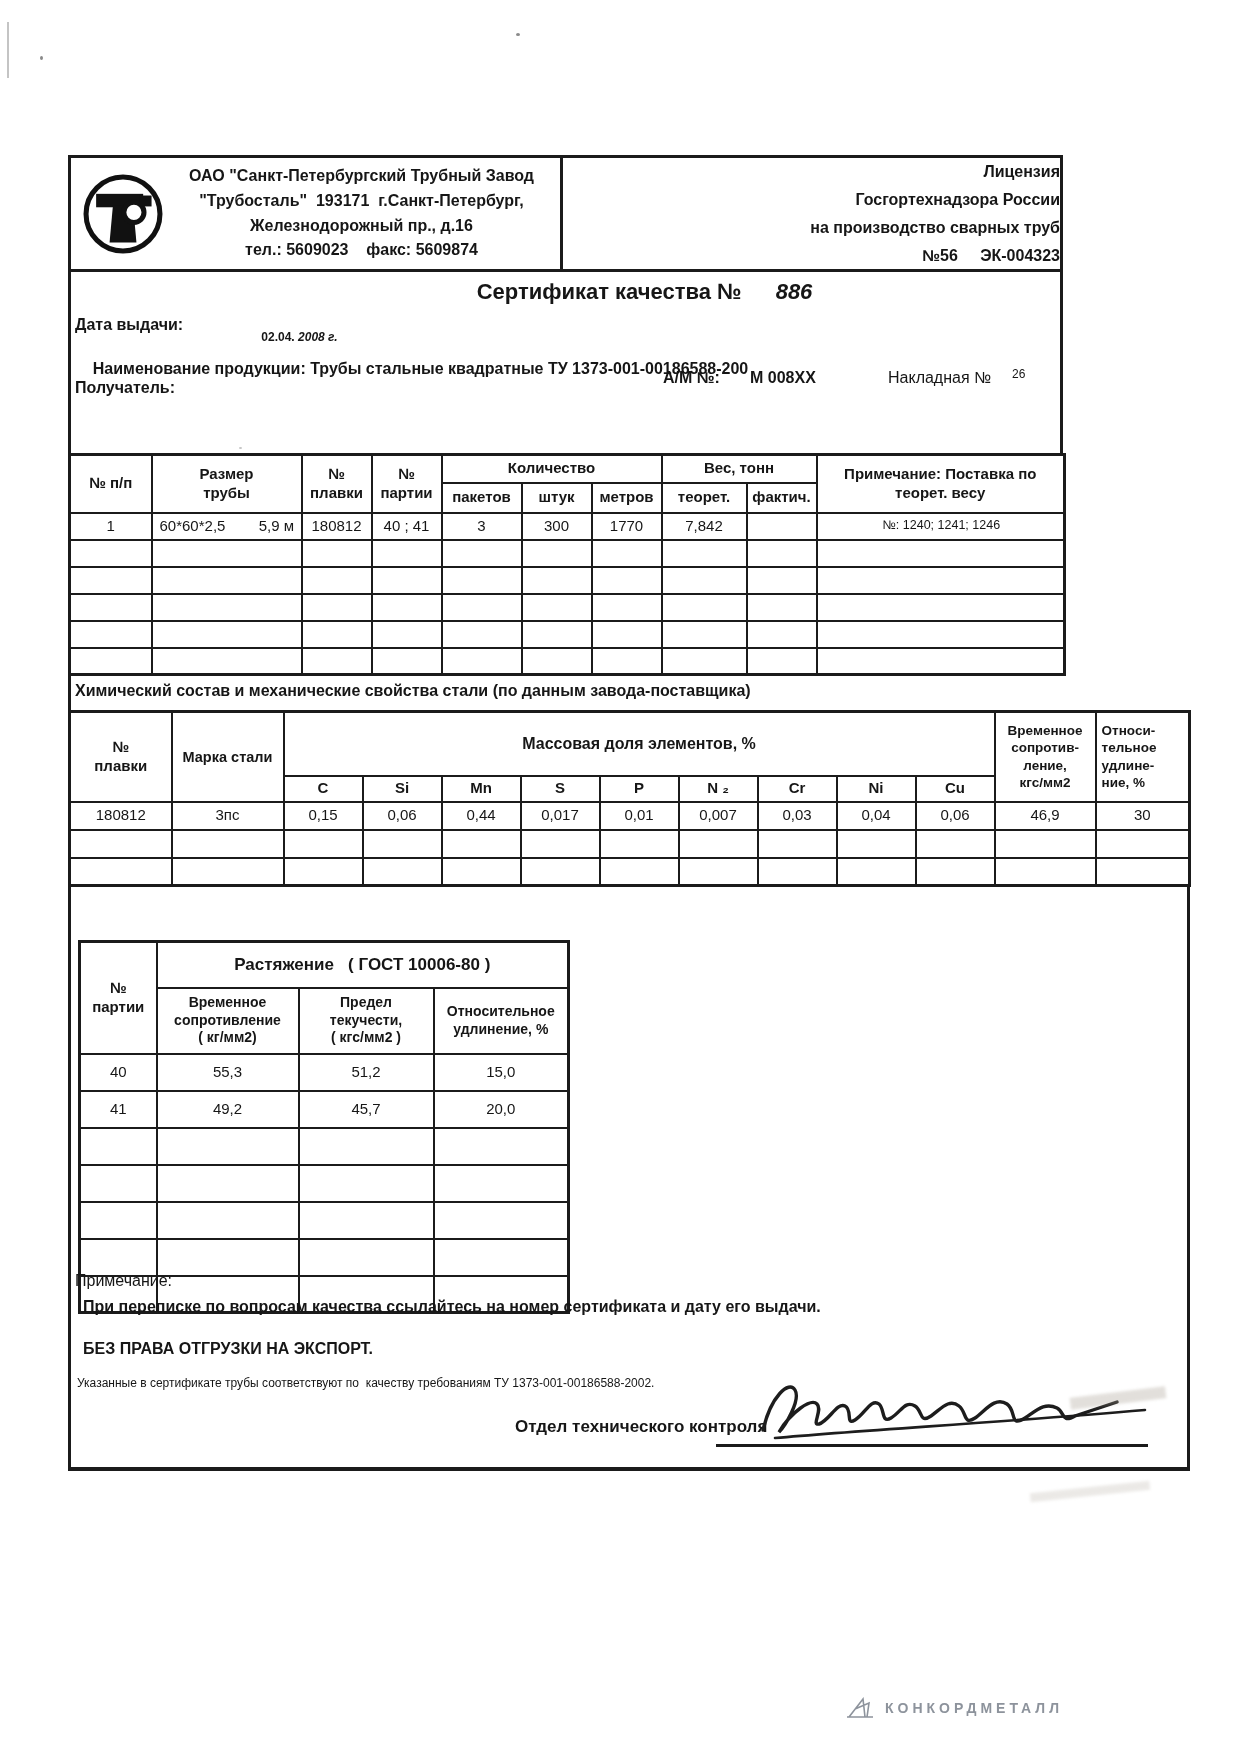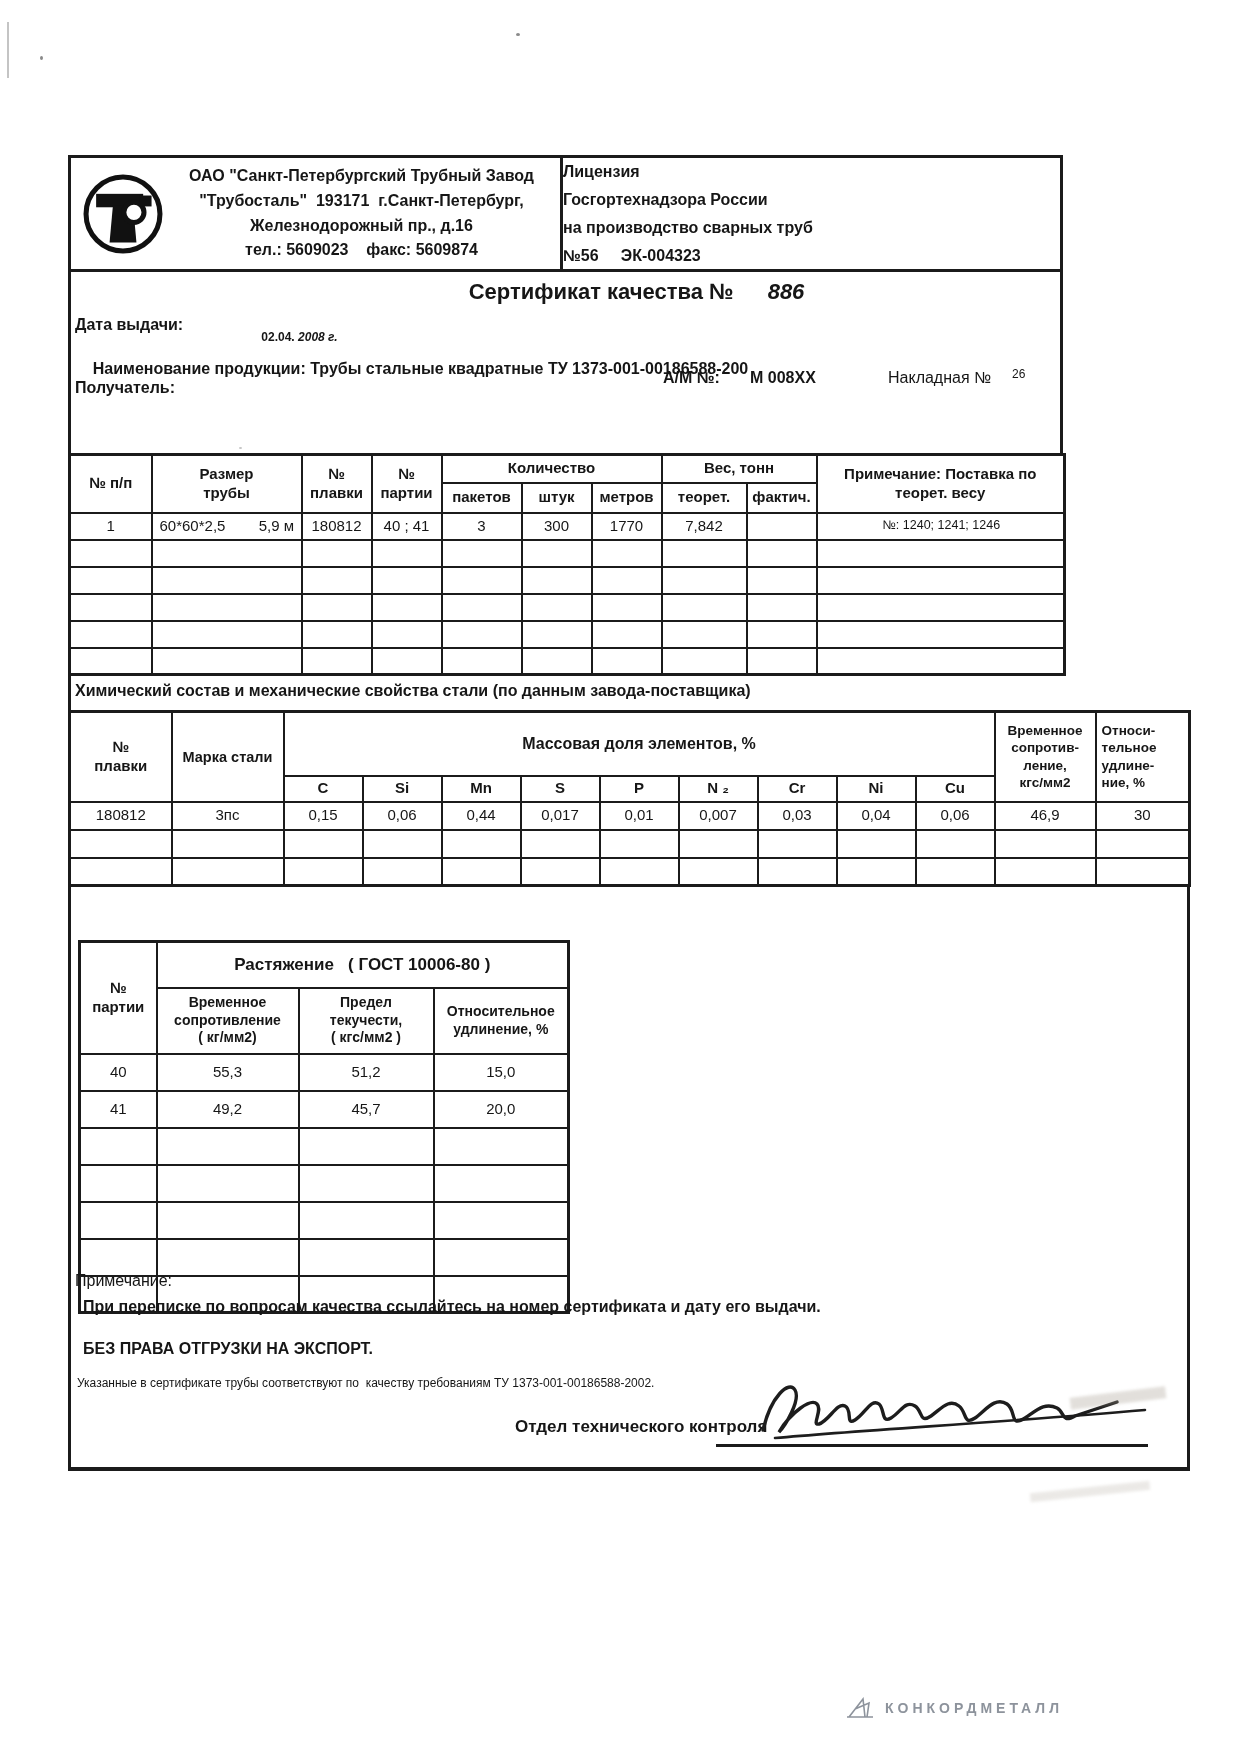--- a/index.html
+++ b/index.html
@@ -10,23 +10,23 @@
     overflow:hidden;
   }
   .abs { position:absolute; }
 
   
   .line { position:absolute; background:#1b1b1b; }
 
   
   .hbox { position:absolute; border:3px solid #1b1b1b; box-sizing:border-box; display:flex; align-items:center; }
   .company-text { flex:1; text-align:center; font-weight:bold; font-size:16px; line-height:1.55; white-space:pre-wrap; }
-  .license-text { flex:1; text-align:left; font-weight:bold; font-size:16px; line-height:1.75; white-space:pre-wrap; }
-
-  .title-row { position:absolute; left:60px; top:279px; width:1153px; text-align:center; }
+  .license-text { flex:1; text-align:right; font-weight:bold; font-size:16px; line-height:1.75; white-space:pre-wrap; }
+
+  .title-row { position:absolute; left:68px; top:279px; width:1153px; text-align:center; }
   .title-label { font-weight:bold; font-size:22px; }
   .title-number { font-weight:bold; font-style:italic; font-size:22px; margin-left:34px; }
 
   .lbl  { position:absolute; font-size:16px; font-weight:bold; white-space:pre-wrap; }
   .val  { position:absolute; font-size:12px; white-space:pre-wrap; }
 
   table { border-collapse:collapse; table-layout:fixed; position:absolute; background:#fff; }
   th, td {
     border:2px solid #1b1b1b; padding:0 4px;
     font-size:15px; text-align:center; vertical-align:middle;

